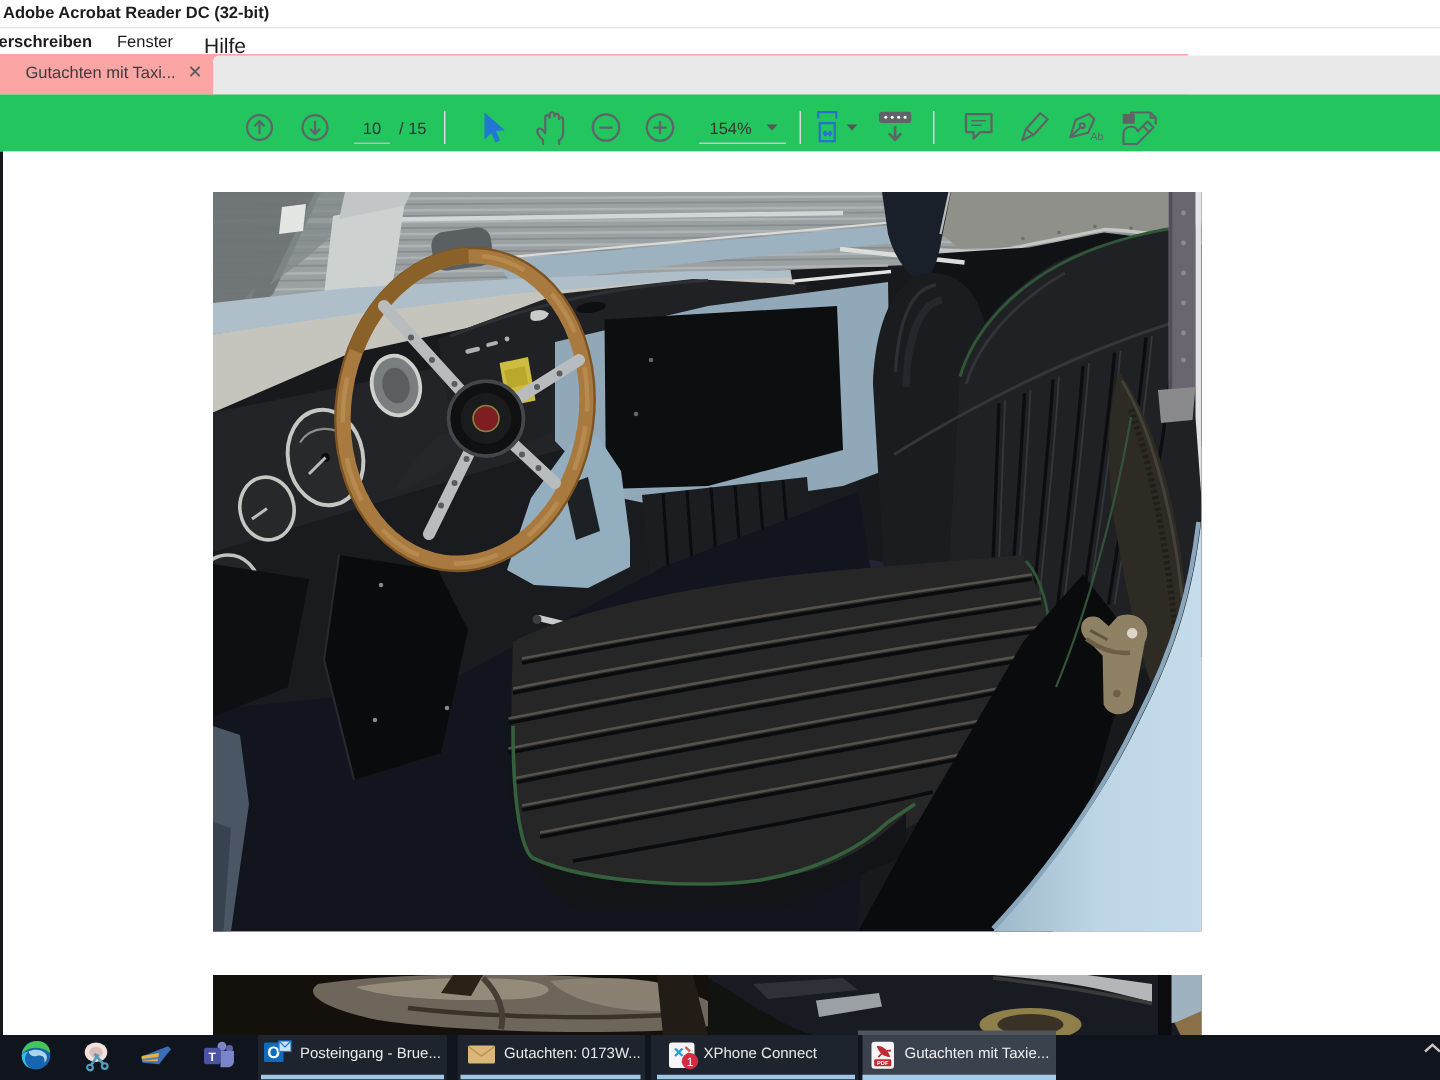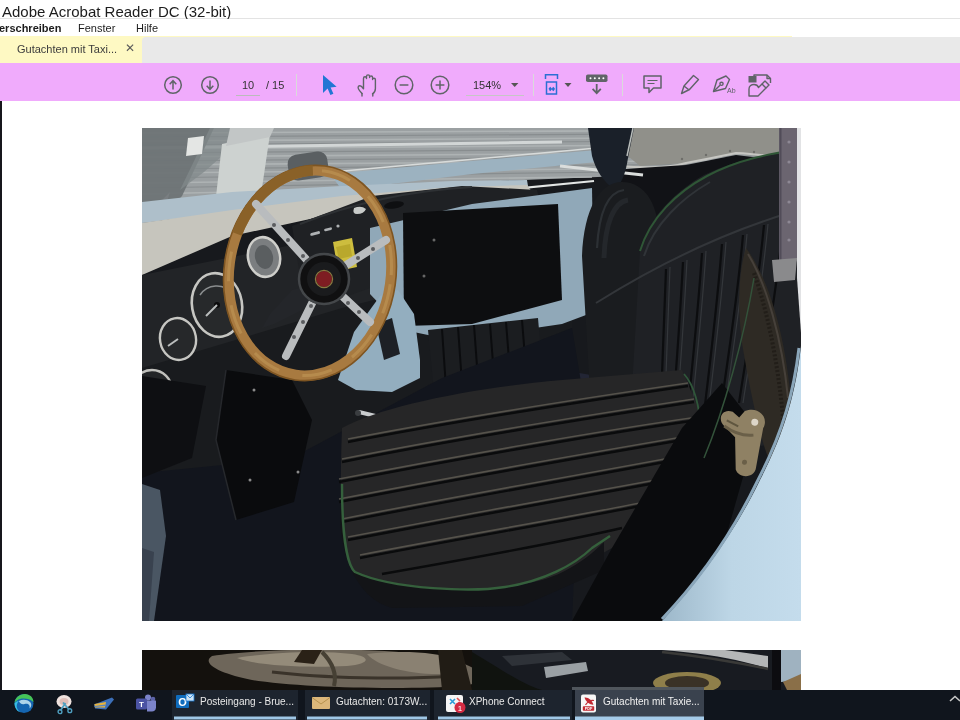--- a/index.html
+++ b/index.html
@@ -4,36 +4,36 @@
 <style>
   html,body{margin:0;padding:0;}
   body{width:960px;height:720px;overflow:hidden;position:relative;background:#fff;
        font-family:"Liberation Sans",sans-serif;}
   .abs{position:absolute;}
 </style>
 </head>
 <body>
 
 <div class="abs" style="left:0;top:0;width:960px;height:18px;background:#ffffff;border-bottom:1px solid #e3e3e3;">
-  <div class="abs" style="left:2px;top:3px;font-size:15px;color:#1c1c1c;">Adobe Acrobat Reader DC (32-bit)</div>
+  <div class="abs" style="left:2px;top:3px;font-size:11px;color:#1c1c1c;font-weight:bold;">Adobe Acrobat Reader DC (32-bit)</div>
 </div>
 
 <div class="abs" style="left:0;top:19px;width:960px;height:17px;background:#ffffff;">
   <div class="abs" style="left:-1px;top:3px;font-size:11px;color:#1c1c1c;font-weight:bold;">erschreiben</div>
   <div class="abs" style="left:78px;top:3px;font-size:11px;color:#1c1c1c;">Fenster</div>
-  <div class="abs" style="left:104px;top:3px;font-size:11px;color:#1c1c1c;padding-left:32px;">Hilfe</div>
-</div>
-
-<div class="abs" style="left:0;top:36px;width:792px;height:27px;background:#fef9c3;">
+  <div class="abs" style="left:104px;top:3px;font-size:14px;color:#1c1c1c;padding-left:32px;">Hilfe</div>
+</div>
+
+<div class="abs" style="left:0;top:36px;width:792px;height:27px;background:#fca5a5;">
   <div class="abs" style="left:142px;top:1px;width:818px;height:26px;background:#e9e9e9;border-radius:4px 0 0 0;"></div>
   <div class="abs" style="left:17px;top:7px;font-size:11px;color:#3c3c3c;">Gutachten mit Taxi...</div>
   <div class="abs" style="left:125px;top:5px;font-size:12px;color:#5a5a5a;">✕</div>
 </div>
 
-<div class="abs" style="left:0;top:63px;width:960px;height:38px;background:#f0abfc;border-bottom:1px solid #dcdcdc;">
+<div class="abs" style="left:0;top:63px;width:960px;height:38px;background:#22c55e;border-bottom:1px solid #dcdcdc;">
 <svg width="960" height="37" viewBox="0 0 960 37">
   <g stroke="#606468" stroke-width="1.5" fill="none">
 
     <circle cx="173" cy="22" r="8.3"></circle>
     <path d="M173 26.5 L173 18.2 M169.7 21.2 L173 17.7 L176.3 21.2"></path>
 
     <circle cx="210" cy="22" r="8.3"></circle>
     <path d="M210 17.5 L210 25.8 M206.7 22.8 L210 26.3 L213.3 22.8"></path>
   </g>
 

